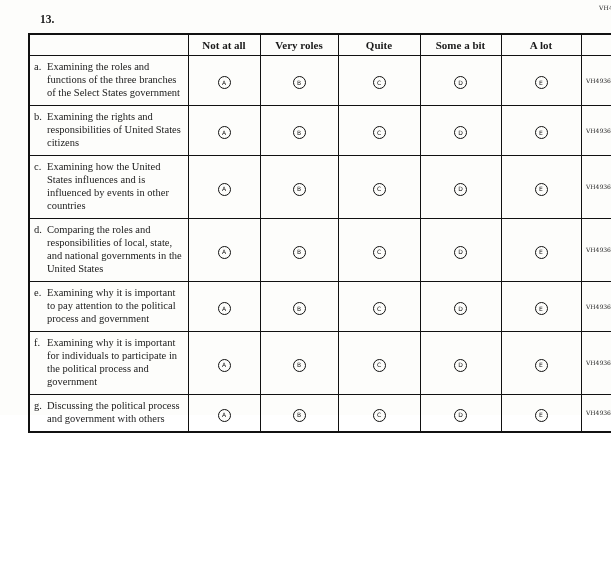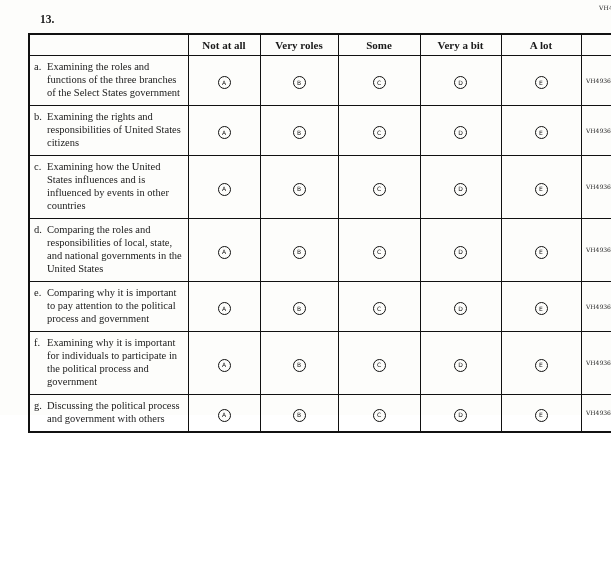--- a/index.html
+++ b/index.html
@@ -132,22 +132,22 @@
         <col class="c-a3">
         <col class="c-a4">
         <col class="c-a5">
         <col class="c-code">
     </colgroup>
     <thead>
       <tr>
         <th class="col-header"></th>
         <th class="col-header">Not at all</th>
         <th class="col-header">Very roles</th>
-        <th class="col-header">Some</th>
-        <th class="col-header">Very a bit</th>
+        <th class="col-header">Quite</th>
+        <th class="col-header">Some a bit</th>
         <th class="col-header">A lot</th>
         <th class="col-header"></th>
       </tr>
     </thead>
     <tbody>
 
       <tr>
         <td class="label-cell">
           <span class="label-inner">
               <span class="row-letter">a.</span>
@@ -204,21 +204,21 @@
         <td class="bubble-cell"><span class="bubble">C</span></td>
         <td class="bubble-cell"><span class="bubble">D</span></td>
         <td class="bubble-cell"><span class="bubble">E</span></td>
         <td class="code-cell">VH493648</td>
       </tr>
 
       <tr>
         <td class="label-cell">
           <span class="label-inner">
               <span class="row-letter">e.</span>
-              <span class="row-label">Comparing why it is important to pay attention to the political process and government</span>
+              <span class="row-label">Examining why it is important to pay attention to the political process and government</span>
             </span>
         </td>
         <td class="bubble-cell"><span class="bubble">A</span></td>
         <td class="bubble-cell"><span class="bubble">B</span></td>
         <td class="bubble-cell"><span class="bubble">C</span></td>
         <td class="bubble-cell"><span class="bubble">D</span></td>
         <td class="bubble-cell"><span class="bubble">E</span></td>
         <td class="code-cell">VH493650</td>
       </tr>
 

